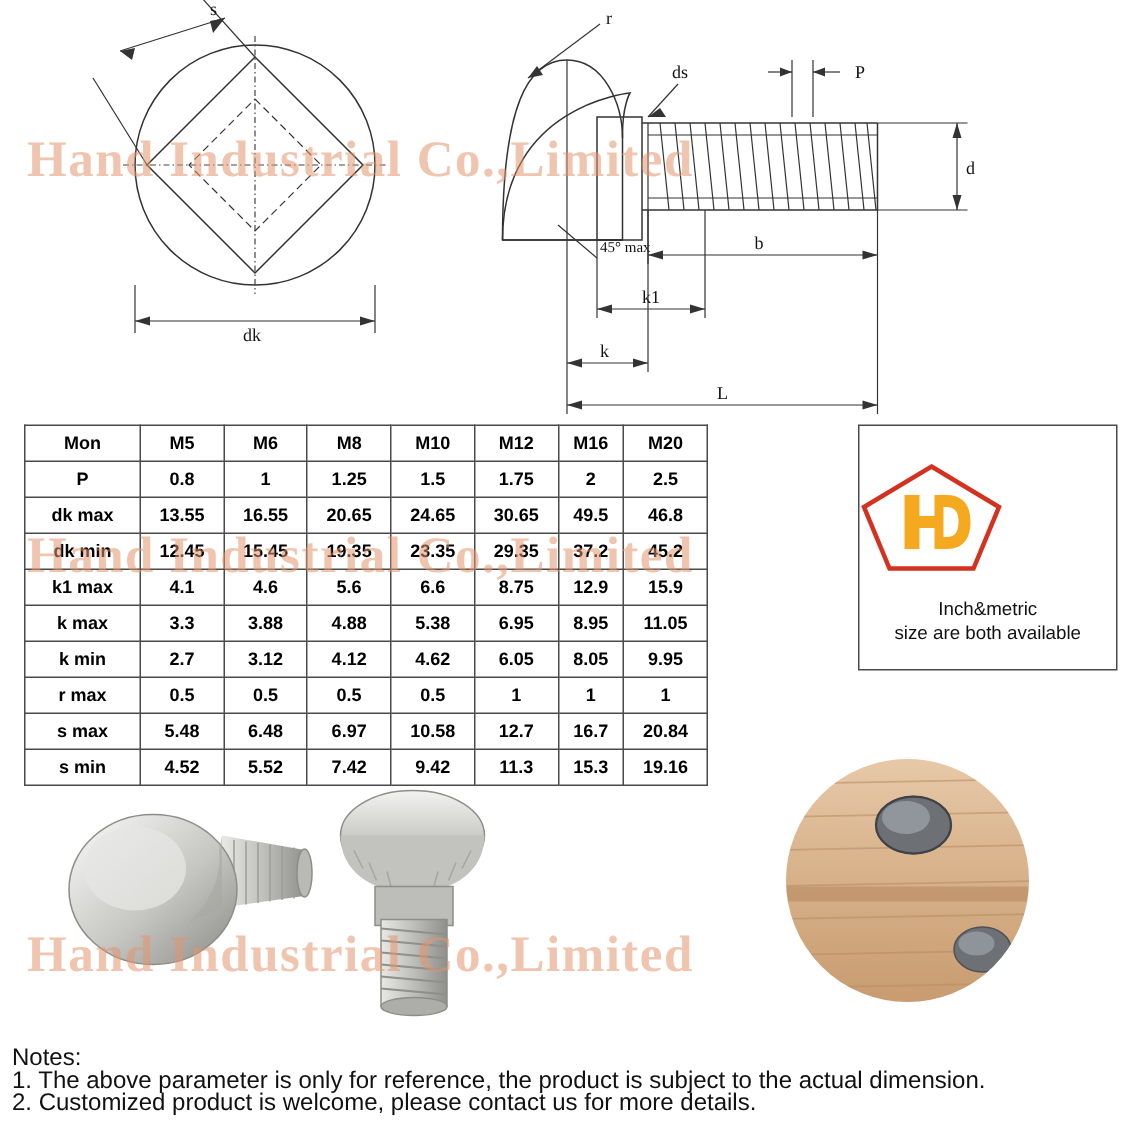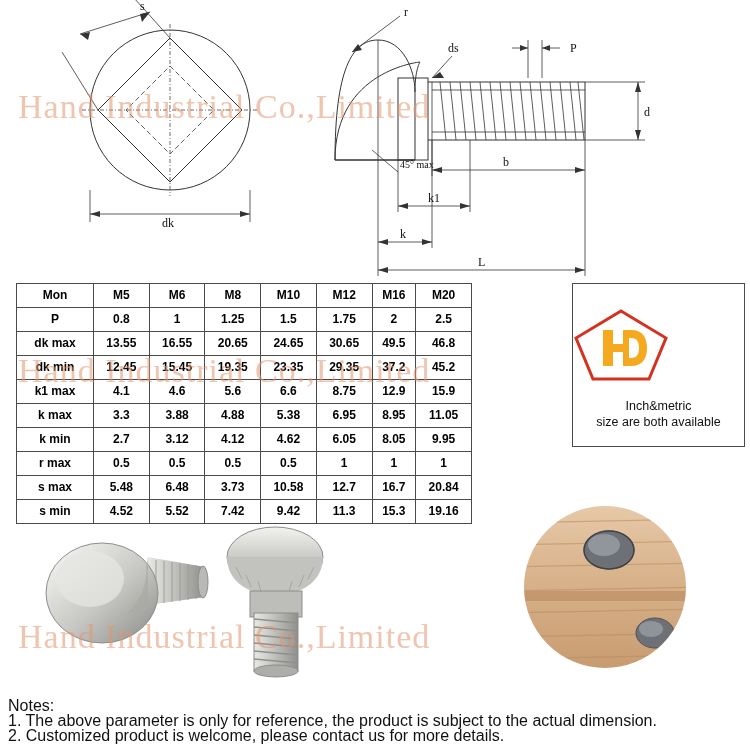--- a/index.html
+++ b/index.html
@@ -10,21 +10,21 @@
     color:#000;
     position:relative;
     overflow:hidden;
   }
   .wrap{position:relative;width:750px;height:750px;}
 
   
   .wm{
     position:absolute;
     font-family:"Liberation Serif", serif;
-    font-weight:normal;
+    font-weight:bold;
     color:rgba(225,150,110,0.55);
     white-space:nowrap;
     pointer-events:none;
     letter-spacing:1px;
   }
   .wm1{top:88px;left:18px;font-size:34px;}
   .wm2{top:352px;left:18px;font-size:34px;}
   .wm3{top:618px;left:18px;font-size:34px;}
 
   
@@ -288,21 +288,21 @@
         <td>0.5</td>
         <td>0.5</td>
         <td>1</td>
         <td>1</td>
         <td>1</td>
       </tr>
       <tr>
         <td class="rowhdr">s max</td>
         <td>5.48</td>
         <td>6.48</td>
-        <td>3.73</td>
+        <td>6.97</td>
         <td>10.58</td>
         <td>12.7</td>
         <td>16.7</td>
         <td>20.84</td>
       </tr>
       <tr>
         <td class="rowhdr">s min</td>
         <td>4.52</td>
         <td>5.52</td>
         <td>7.42</td>

